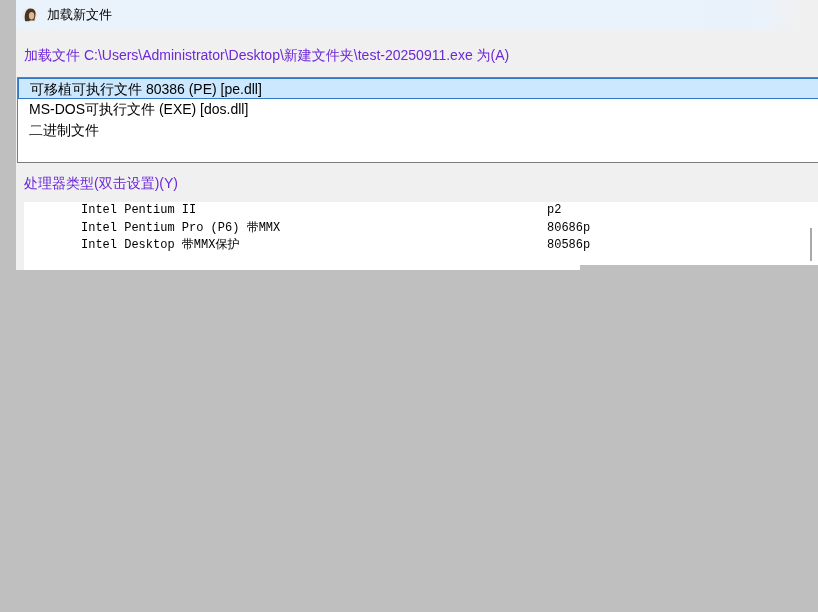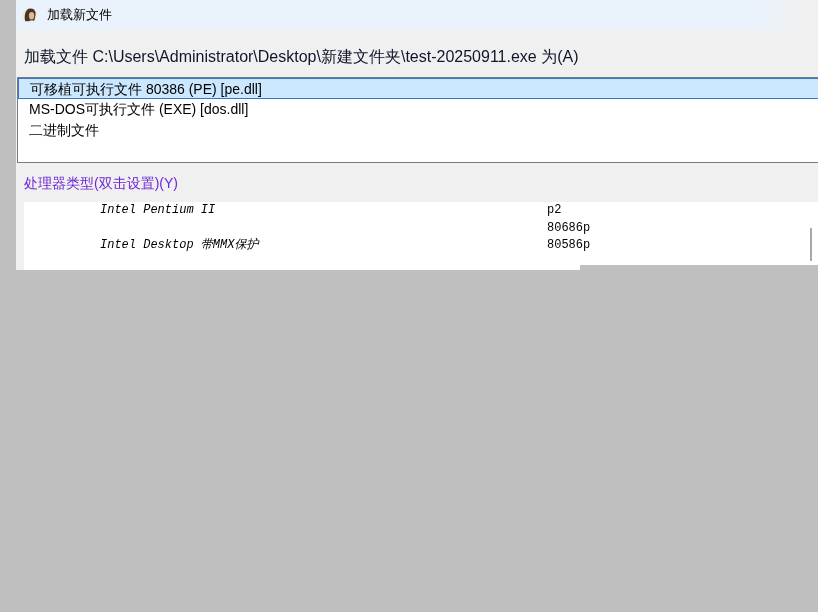--- a/index.html
+++ b/index.html
@@ -28,21 +28,21 @@
     margin-left: 6px;
     display: inline-block;
   }
   .wtitle {
     margin-left: 9px;
     font-size: 13px;
     color: #000;
   }
   .prompt {
     position: absolute; left: 8px; top: 47px;
-    font-size: 16px; color: #0f172a;
+    font-size: 14px; color: #6d28d9;
     white-space: nowrap;
   }
   .listbox {
     position: absolute; left: 1px; top: 77px;
     width: 804px; height: 86px;
     box-sizing: border-box;
     background: #ffffff;
     border: 1px solid #7b7b7b;
   }
   .lbitem {
@@ -67,21 +67,21 @@
     background: #ffffff;
     overflow: hidden;
     font-family: "Liberation Mono", monospace;
     font-size: 12px; color: #000;
   }
   .prow {
     position: relative;
     height: 17.5px; line-height: 17.5px;
     white-space: nowrap;
   }
-  .pname { padding-left: 76px; font-style: italic; }
+  .pname { padding-left: 57px; }
   .pid { position: absolute; left: 523px; top: 0; }
   .vthumb {
     position: absolute; left: 786px; top: 26px;
     width: 2px; height: 33px;
     background: #a9a9a9;
   }
   .gray-notch {
     position: absolute; left: 580px; top: 265px;
     width: 238px; height: 6px;
     background: #bfbfbf;
@@ -118,20 +118,21 @@
   </div>
 
   <div class="proclabel">处理器类型(双击设置)(Y)</div>
 
   <div class="proctable">
     <div class="prow">
       <span class="pname">Intel Pentium II</span>
       <span class="pid">p2</span>
     </div>
     <div class="prow">
+      <span class="pname">Intel Pentium Pro (P6) 带MMX</span>
       <span class="pid">80686p</span>
     </div>
     <div class="prow">
       <span class="pname">Intel Desktop 带MMX保护</span>
       <span class="pid">80586p</span>
     </div>
     <div class="vthumb"></div>
   </div>
 
 </div>

